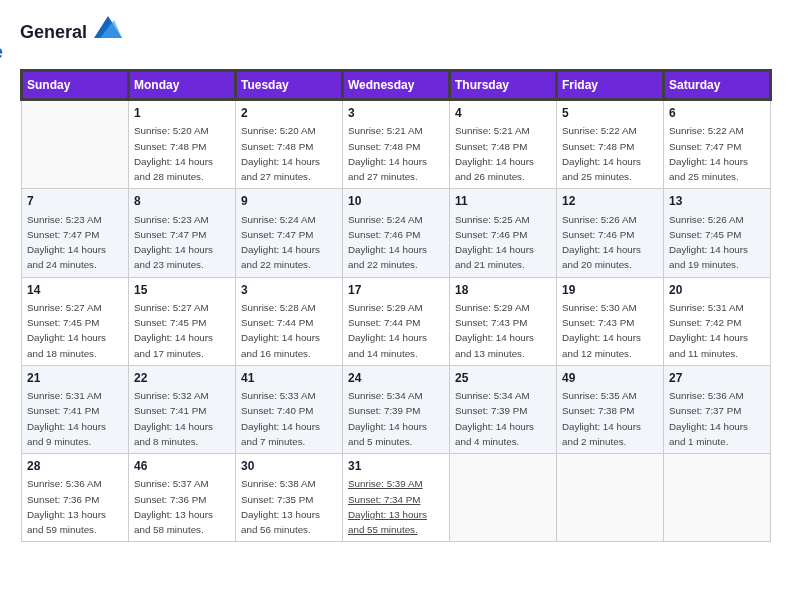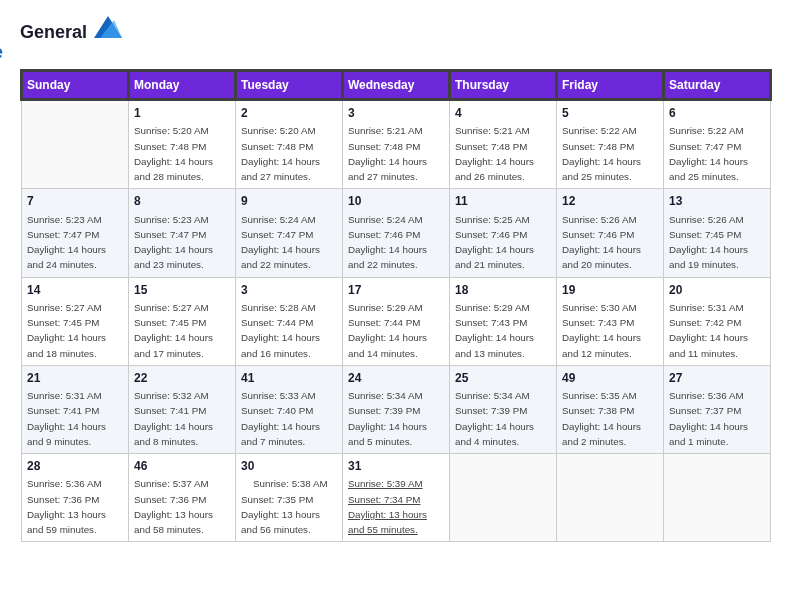--- a/index.html
+++ b/index.html
@@ -244,21 +244,21 @@
       </tr>
       <tr>
         <td><span class="day-number">28</span><span class="day-detail" style="white-space: pre-line;">Sunrise: 5:36 AM
 Sunset: 7:36 PM
 Daylight: 13 hours
 and 59 minutes.</span></td>
         <td><span class="day-number">46</span><span class="day-detail" style="white-space: pre-line;">Sunrise: 5:37 AM
 Sunset: 7:36 PM
 Daylight: 13 hours
 and 58 minutes.</span></td>
-        <td><span class="day-number">30</span><span class="day-detail" style="white-space: pre-line; margin-left: 12px;">Sunrise: 5:38 AM
+        <td><span class="day-number">30</span><span class="day-detail" style="white-space: pre-line;">Sunrise: 5:38 AM
 Sunset: 7:35 PM
 Daylight: 13 hours
 and 56 minutes.</span></td>
         <td><span class="day-number">31</span><span class="day-detail" style="white-space: pre-line; text-decoration: underline;">Sunrise: 5:39 AM
 Sunset: 7:34 PM
 Daylight: 13 hours
 and 55 minutes.</span></td>
         <td class="empty-cell"></td>
         <td class="empty-cell"></td>
         <td class="empty-cell"></td>

